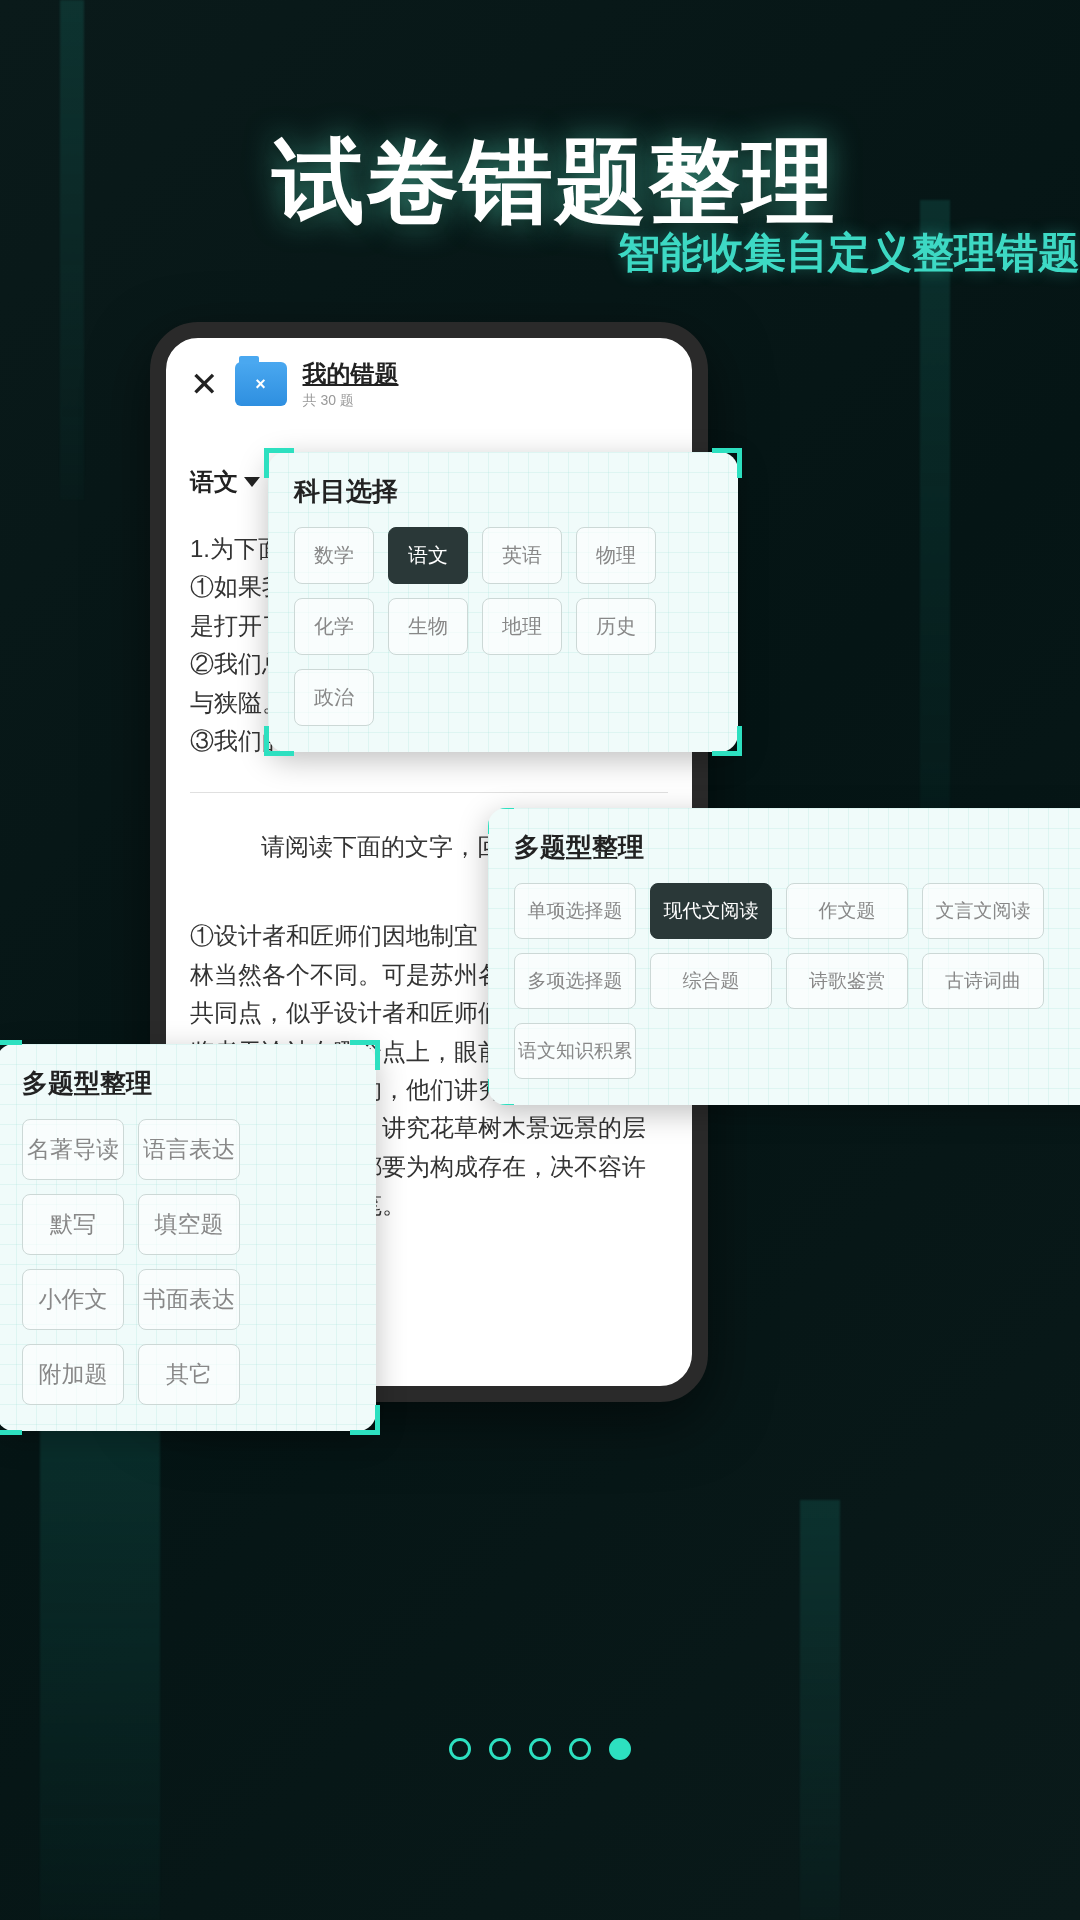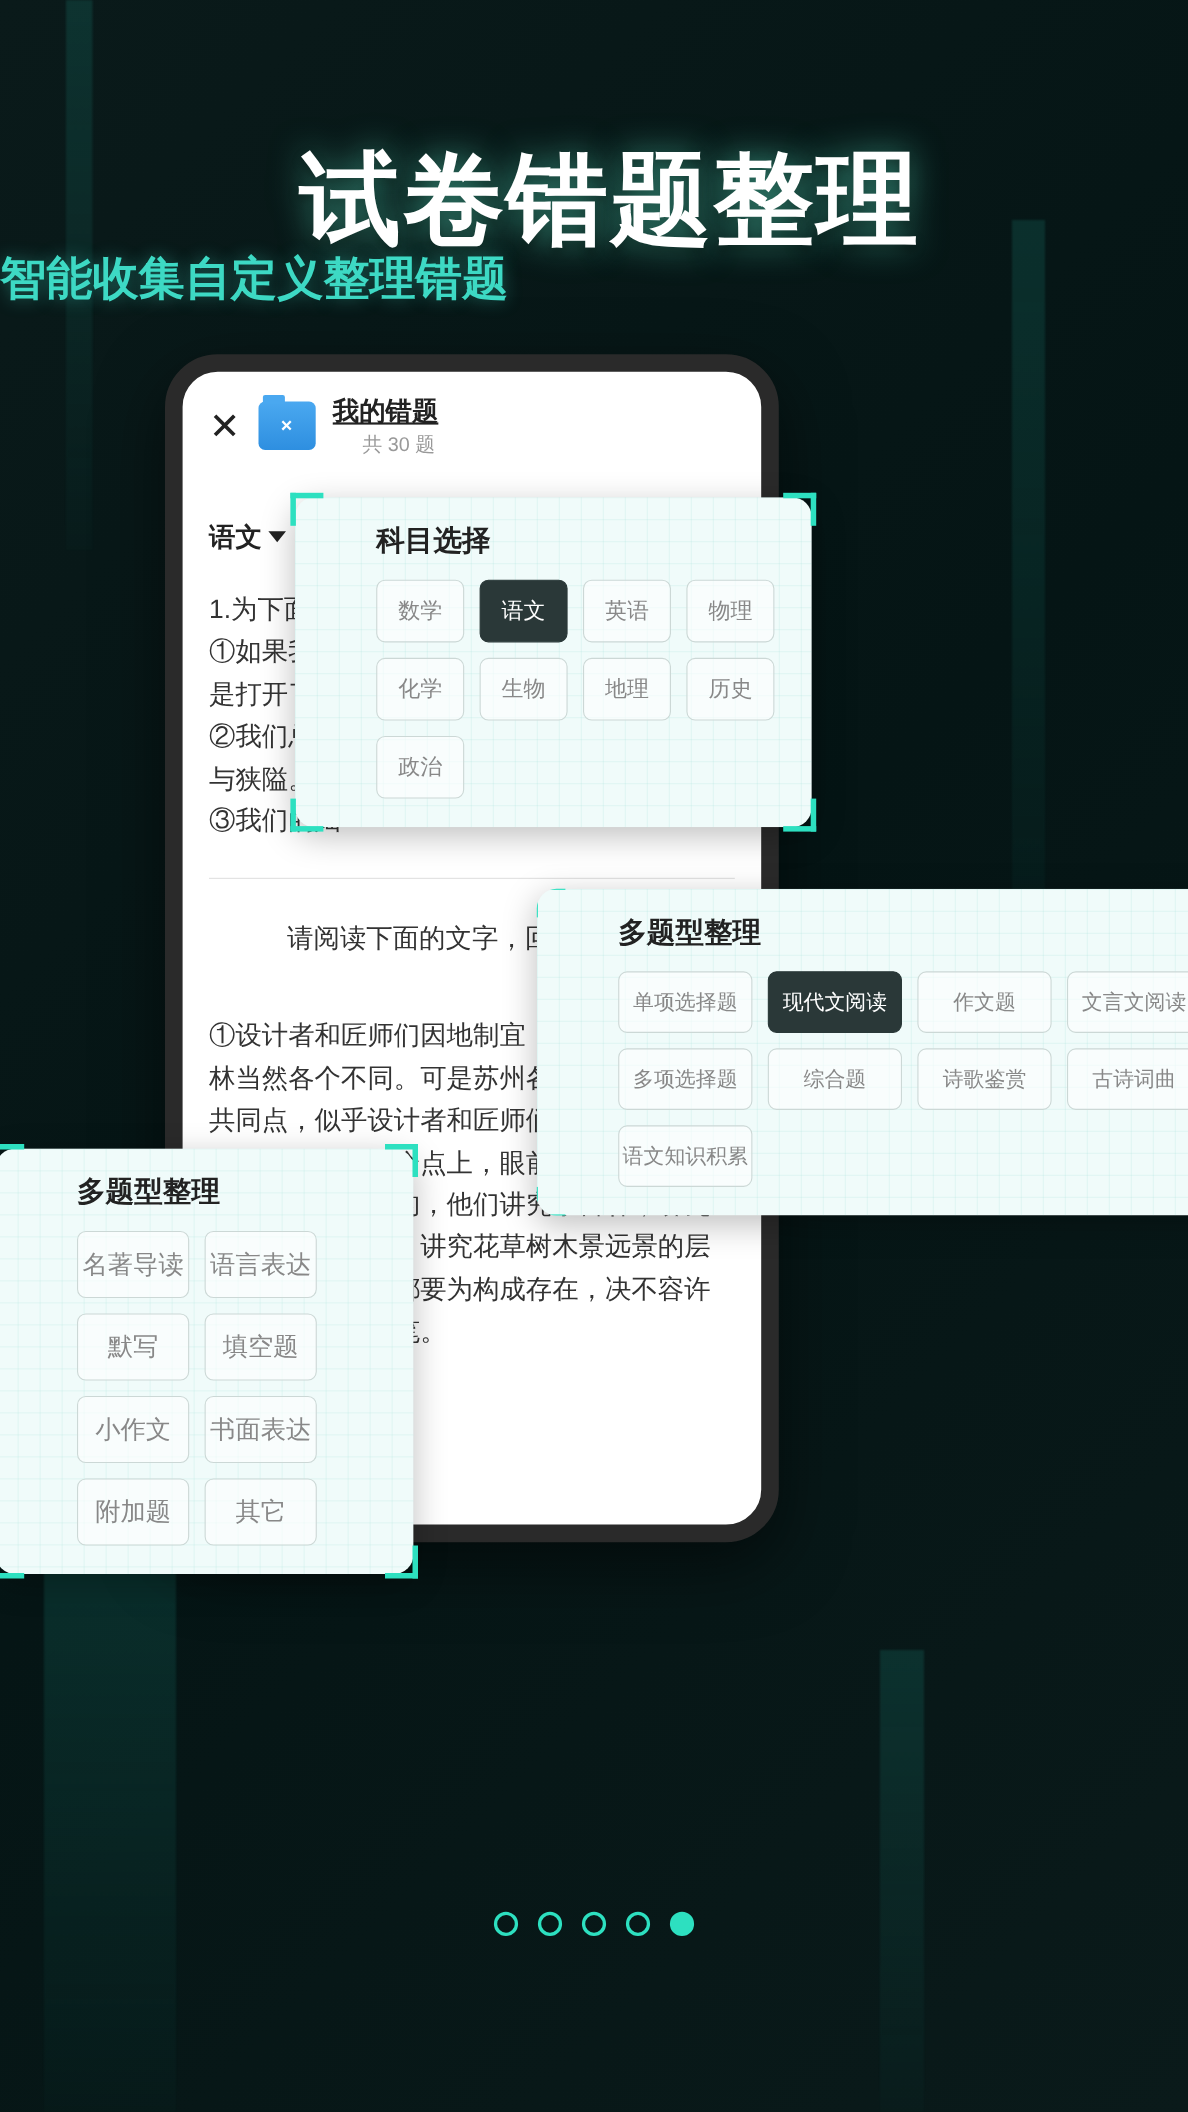--- a/index.html
+++ b/index.html
@@ -27,21 +27,21 @@
   color: #fff;
   text-shadow: 0 0 30px rgba(100,255,220,0.5), 0 4px 8px rgba(0,0,0,0.6);
   letter-spacing: 2px;
   padding-left: 29px;
 }
 .subtitle {
   position: absolute;
   top: 225px;
   left: 0;
   width: 100%;
-  text-align: left;
+  text-align: right;
   font-size: 42px;
   font-weight: 600;
   color: #3dd9c4;
   text-shadow: 0 0 15px rgba(61,217,196,0.4);
 }
 .phone {
   position: absolute;
   top: 322px;
   left: 150px;
   width: 558px;
@@ -83,21 +83,21 @@
   height: 8px;
   background: #4aa8f0;
   border-radius: 2px 2px 0 0;
 }
 .folder-x {
   color: #fff;
   font-weight: 700;
   font-size: 18px;
 }
 .header-text .t1 { font-size: 24px; font-weight: 700; color: #222; text-decoration: underline; }
-.header-text .t2 { font-size: 18px; color: #999; margin-top: 2px; margin-left: 27px; }
+.header-text .t2 { font-size: 14px; color: #999; margin-top: 2px; }
 .subject-row {
   padding: 40px 24px 8px;
   display: flex;
   align-items: center;
   gap: 6px;
   font-size: 24px;
   font-weight: 700;
   color: #222;
 }
 .chev-down {
@@ -124,21 +124,20 @@
   color: #333;
 }
 .panel {
   position: absolute;
   background: #f0fbfa;
   background-image: linear-gradient(rgba(150,220,210,0.2) 1px, transparent 1px),
                     linear-gradient(90deg, rgba(150,220,210,0.2) 1px, transparent 1px);
   background-size: 20px 20px;
   border-radius: 18px;
   box-shadow: 0 8px 30px rgba(0,0,0,0.25);
-  padding-left: 48px;
 }
 .panel::before, .panel::after {
   content: "";
   position: absolute;
   width: 30px;
   height: 30px;
   border: 4px solid #2de0c0;
 }
 .panel .corner-tl { position: absolute; top: -4px; left: -4px; width: 30px; height: 30px; border-top: 5px solid #2de0c0; border-left: 5px solid #2de0c0; }
 .panel .corner-tr { position: absolute; top: -4px; right: -4px; width: 30px; height: 30px; border-top: 5px solid #2de0c0; border-right: 5px solid #2de0c0; }

